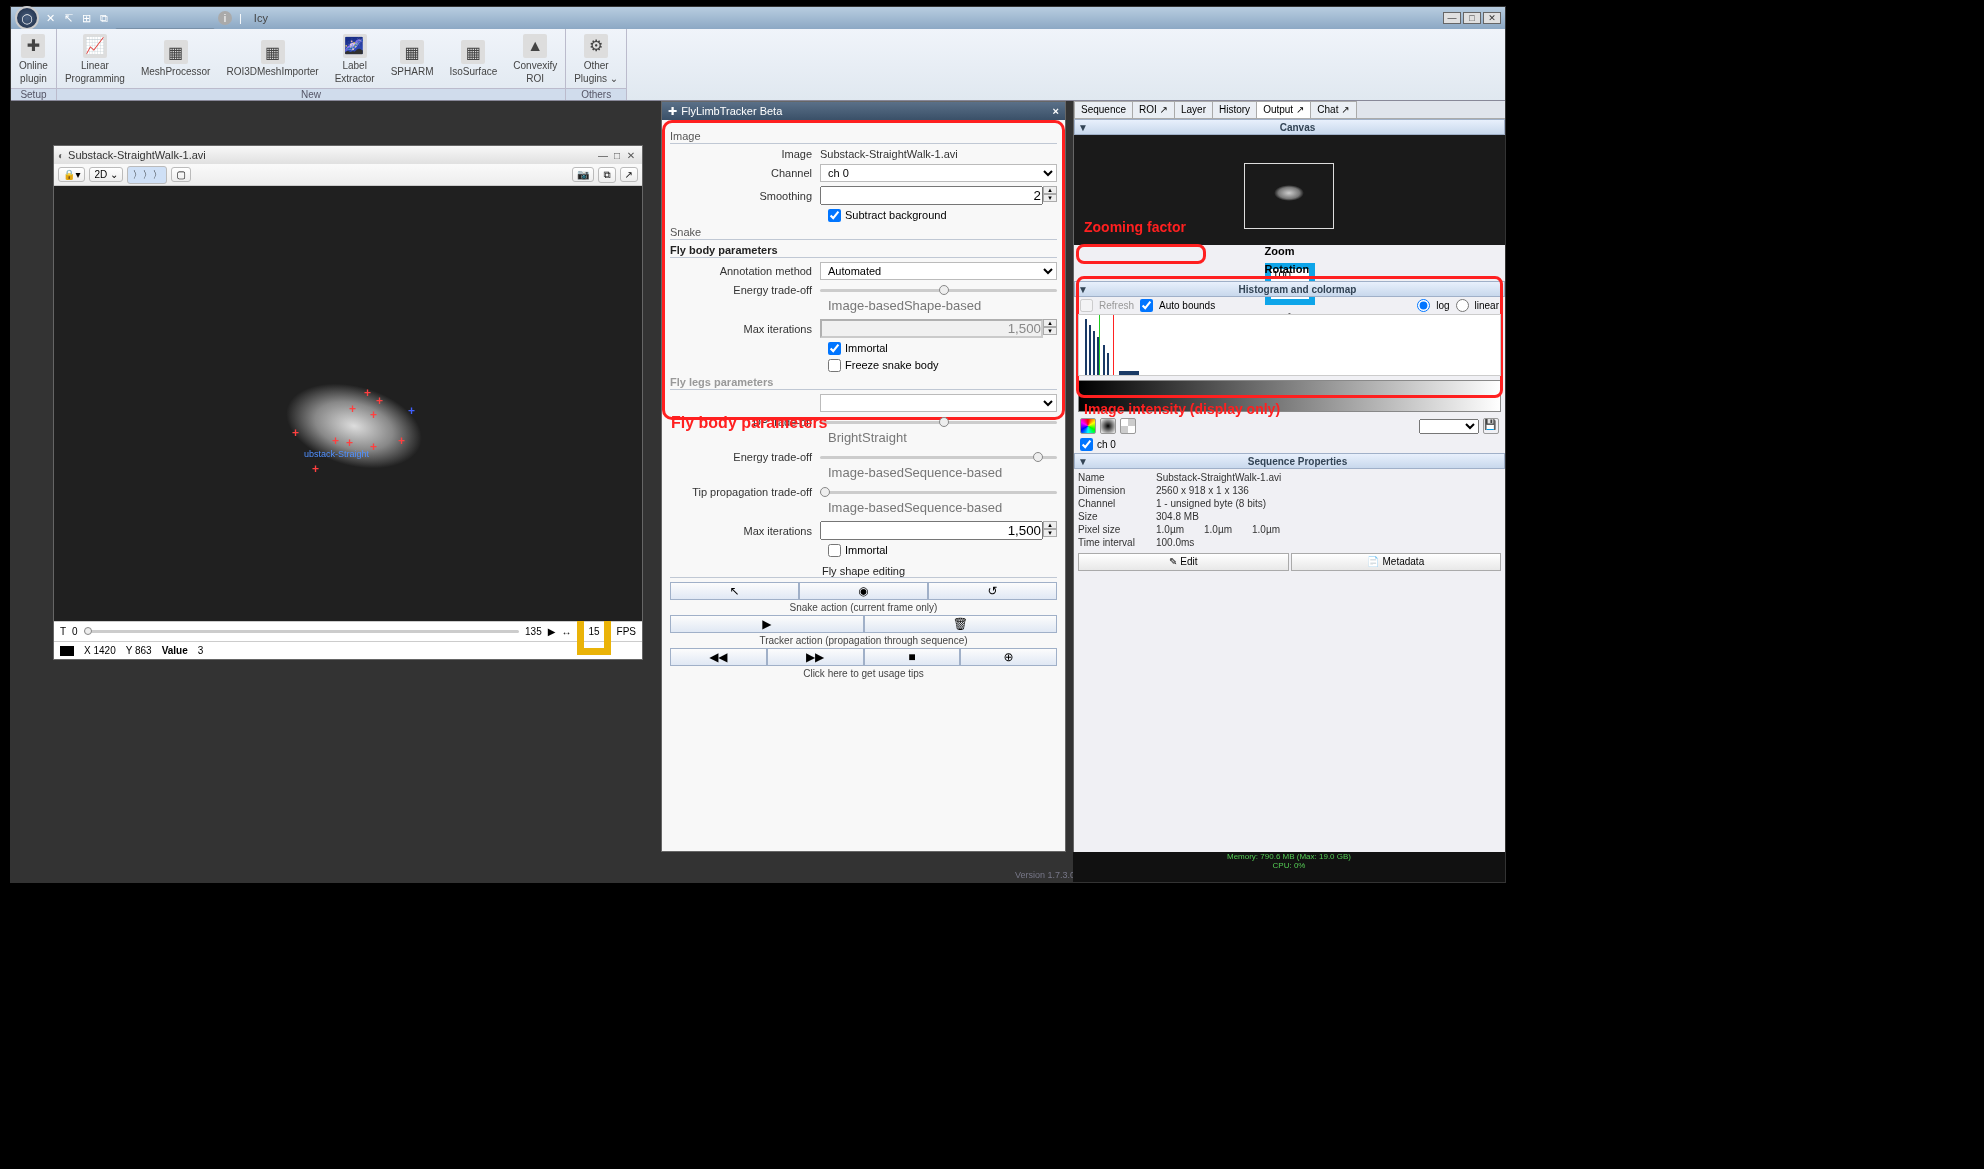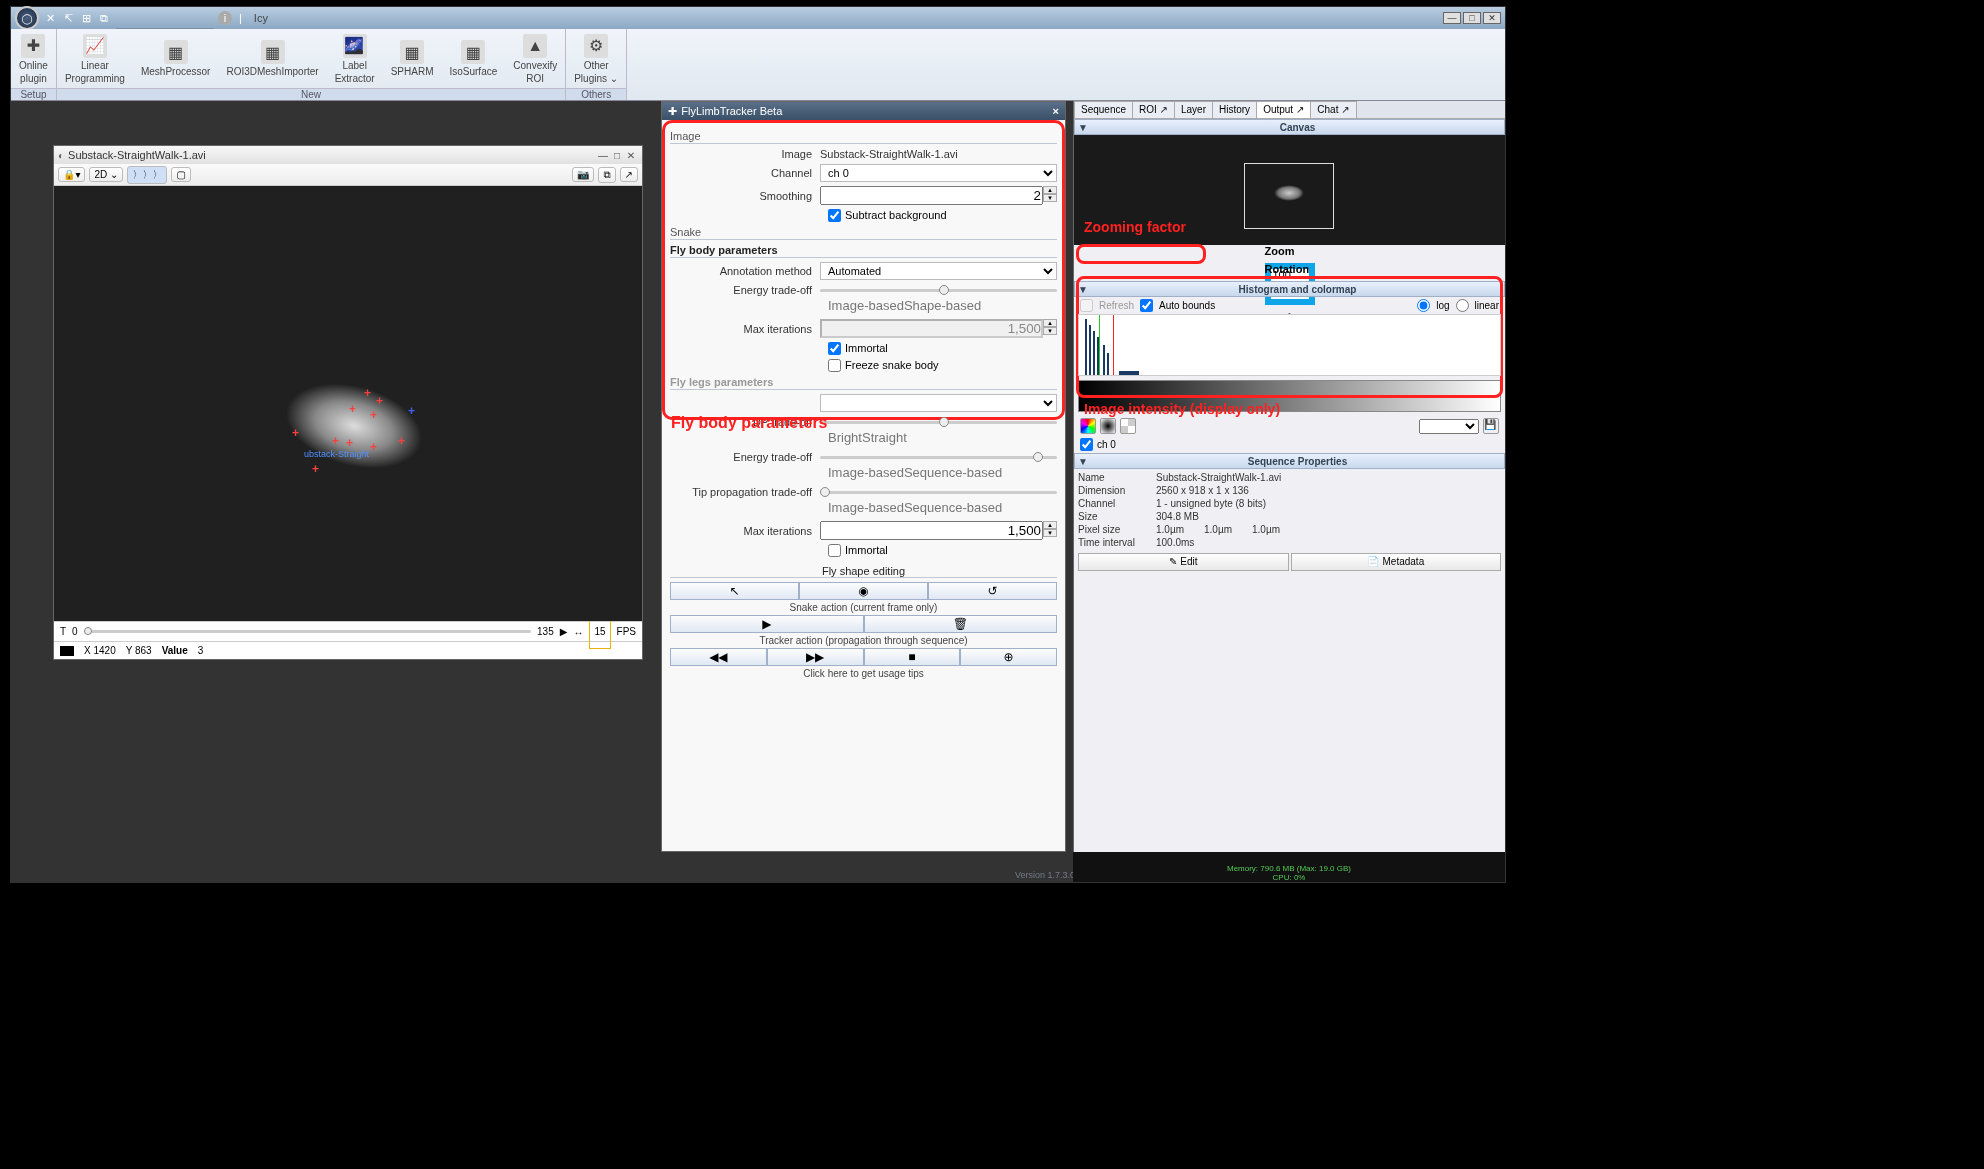--- a/index.html
+++ b/index.html
@@ -115,21 +115,21 @@
 .cmrow .cmicon { width: 16px; height: 16px; border: 1px solid #999; border-radius: 2px; }
 
 .proptable { font-size: 10px; margin: 2px 4px; }
 .proptable .pr { display: flex; padding: 1px 0; }
 .proptable .pr .pk { width: 78px; color: #333; }
 .proptable .pr .pv { flex: 1; color: #333; display: flex; gap: 20px; }
 .propbtns { display: flex; margin: 2px 4px; gap: 2px; }
 .propbtns .pbtn { flex: 1; height: 18px; border: 1px solid #aaa; background: linear-gradient(#fff,#e8e8e8); text-align: center; font-size: 10px; line-height: 16px; }
 
 
-.footer { position: absolute; left: 1062px; bottom: 0; right: 0; height: 30px; background: #111; color: #5c5; font-size: 8px; display: flex; flex-direction: column; align-items: center; justify-content: flex-end; }
+.footer { position: absolute; left: 1062px; bottom: 0; right: 0; height: 30px; background: #111; color: #5c5; font-size: 8px; display: flex; flex-direction: column; align-items: center; justify-content: flex-start; }
 .version { position: absolute; right: 430px; bottom: 2px; font-size: 9px; color: #778; }
 </style>
 </head>
 <body>
 
 <div class="app-window">
 
   <div class="titlebar">
     <div class="app-icon">
         <span style="color:#fff;font-size:10px">◯</span>
@@ -247,21 +247,21 @@
       </div>
       <div class="timebar">
         <span>T</span>
         <span>0</span>
         <div class="slider">
             <div style="position:absolute;top:-3px;left:0;width:8px;height:8px;background:#eee;border:1px solid #888;border-radius:50%"></div>
           </div>
         <span>135</span>
         <span>▶</span>
         <span>↔</span>
-        <span style="border:1px solid #eab308;padding:11px 4px">15</span>
+        <span style="border:7px solid #eab308;padding:11px 4px">15</span>
         <span>FPS</span>
       </div>
       <div class="statusbar">
         <span class="blk"></span>
         <span>X  1420</span>
         <span>Y  863</span>
         <span style="font-weight:bold">Value</span>
         <span>3</span>
       </div>
     </div>

